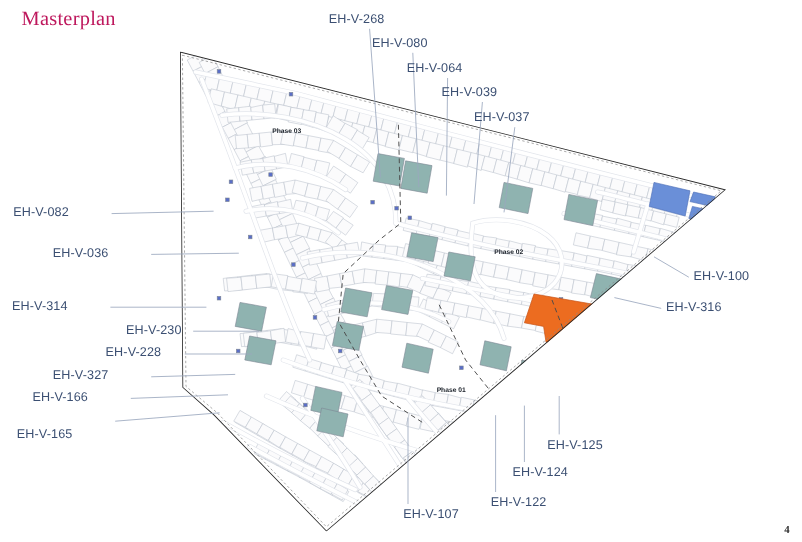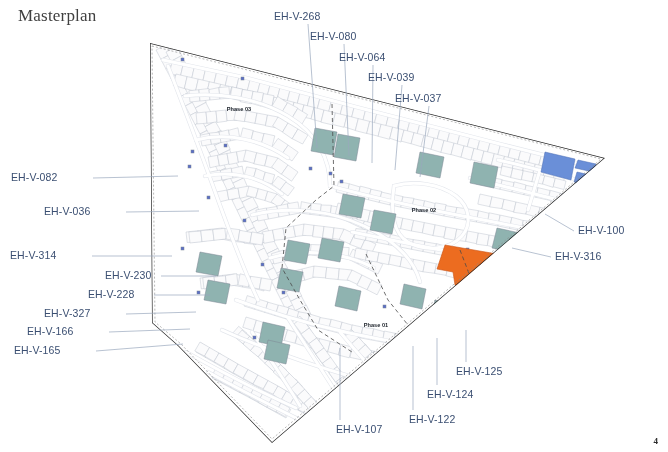--- a/index.html
+++ b/index.html
@@ -14,21 +14,21 @@
     background: #ffffff;
     overflow: hidden;
     font-family: "Liberation Sans", sans-serif;
   }
   #title {
     position: absolute;
     left: 18px;
     top: 6px;
     font-family: "Liberation Serif", serif;
     font-size: 17px;
-    color: #404040;
+    color: #be185d;
     letter-spacing: .2px;
     white-space: nowrap;
   }
   #pageno {
     position: absolute;
     right: 10px;
     bottom: 6px;
     font-family: "Liberation Serif", serif;
     font-size: 9px;
     font-weight: bold;
@@ -741,21 +741,21 @@
       <div class="callout" style="left: 339px; top: 51px;">EH-V-064</div>
       <div class="callout" style="left: 368px; top: 71px;">EH-V-039</div>
       <div class="callout" style="left: 395px; top: 92px;">EH-V-037</div>
       <div class="callout" style="left: 11px; top: 171px; text-align: center;">EH-V-082</div>
       <div class="callout" style="left: 44px; top: 205px;">EH-V-036</div>
       <div class="callout" style="left: 10px; top: 249px;">EH-V-314</div>
       <div class="callout" style="left: 79px; top: 269px; padding-left: 26px;">EH-V-230</div>
       <div class="callout" style="left: 72px; top: 288px; margin-left: 16px;">EH-V-228</div>
       <div class="callout" style="left: 44px; top: 307px;">EH-V-327</div>
       <div class="callout" style="left: 27px; top: 325px;">EH-V-166</div>
-      <div class="callout" style="left: 14px; top: 344px;">EH-V-165</div>
+      <div class="callout" style="left: 14px; top: 356px;">EH-V-165</div>
       <div class="callout" style="left: 578px; top: 224px;">EH-V-100</div>
       <div class="callout" style="left: 555px; top: 250px;">EH-V-316</div>
       <div class="callout" style="left: 336px; top: 423px;">EH-V-107</div>
       <div class="callout" style="left: 409px; top: 413px;">EH-V-122</div>
       <div class="callout" style="left: 427px; top: 388px;">EH-V-124</div>
       <div class="callout" style="left: 456px; top: 365px;">EH-V-125</div>
     </div>
 
   <div id="pageno">4</div>
 </div>

